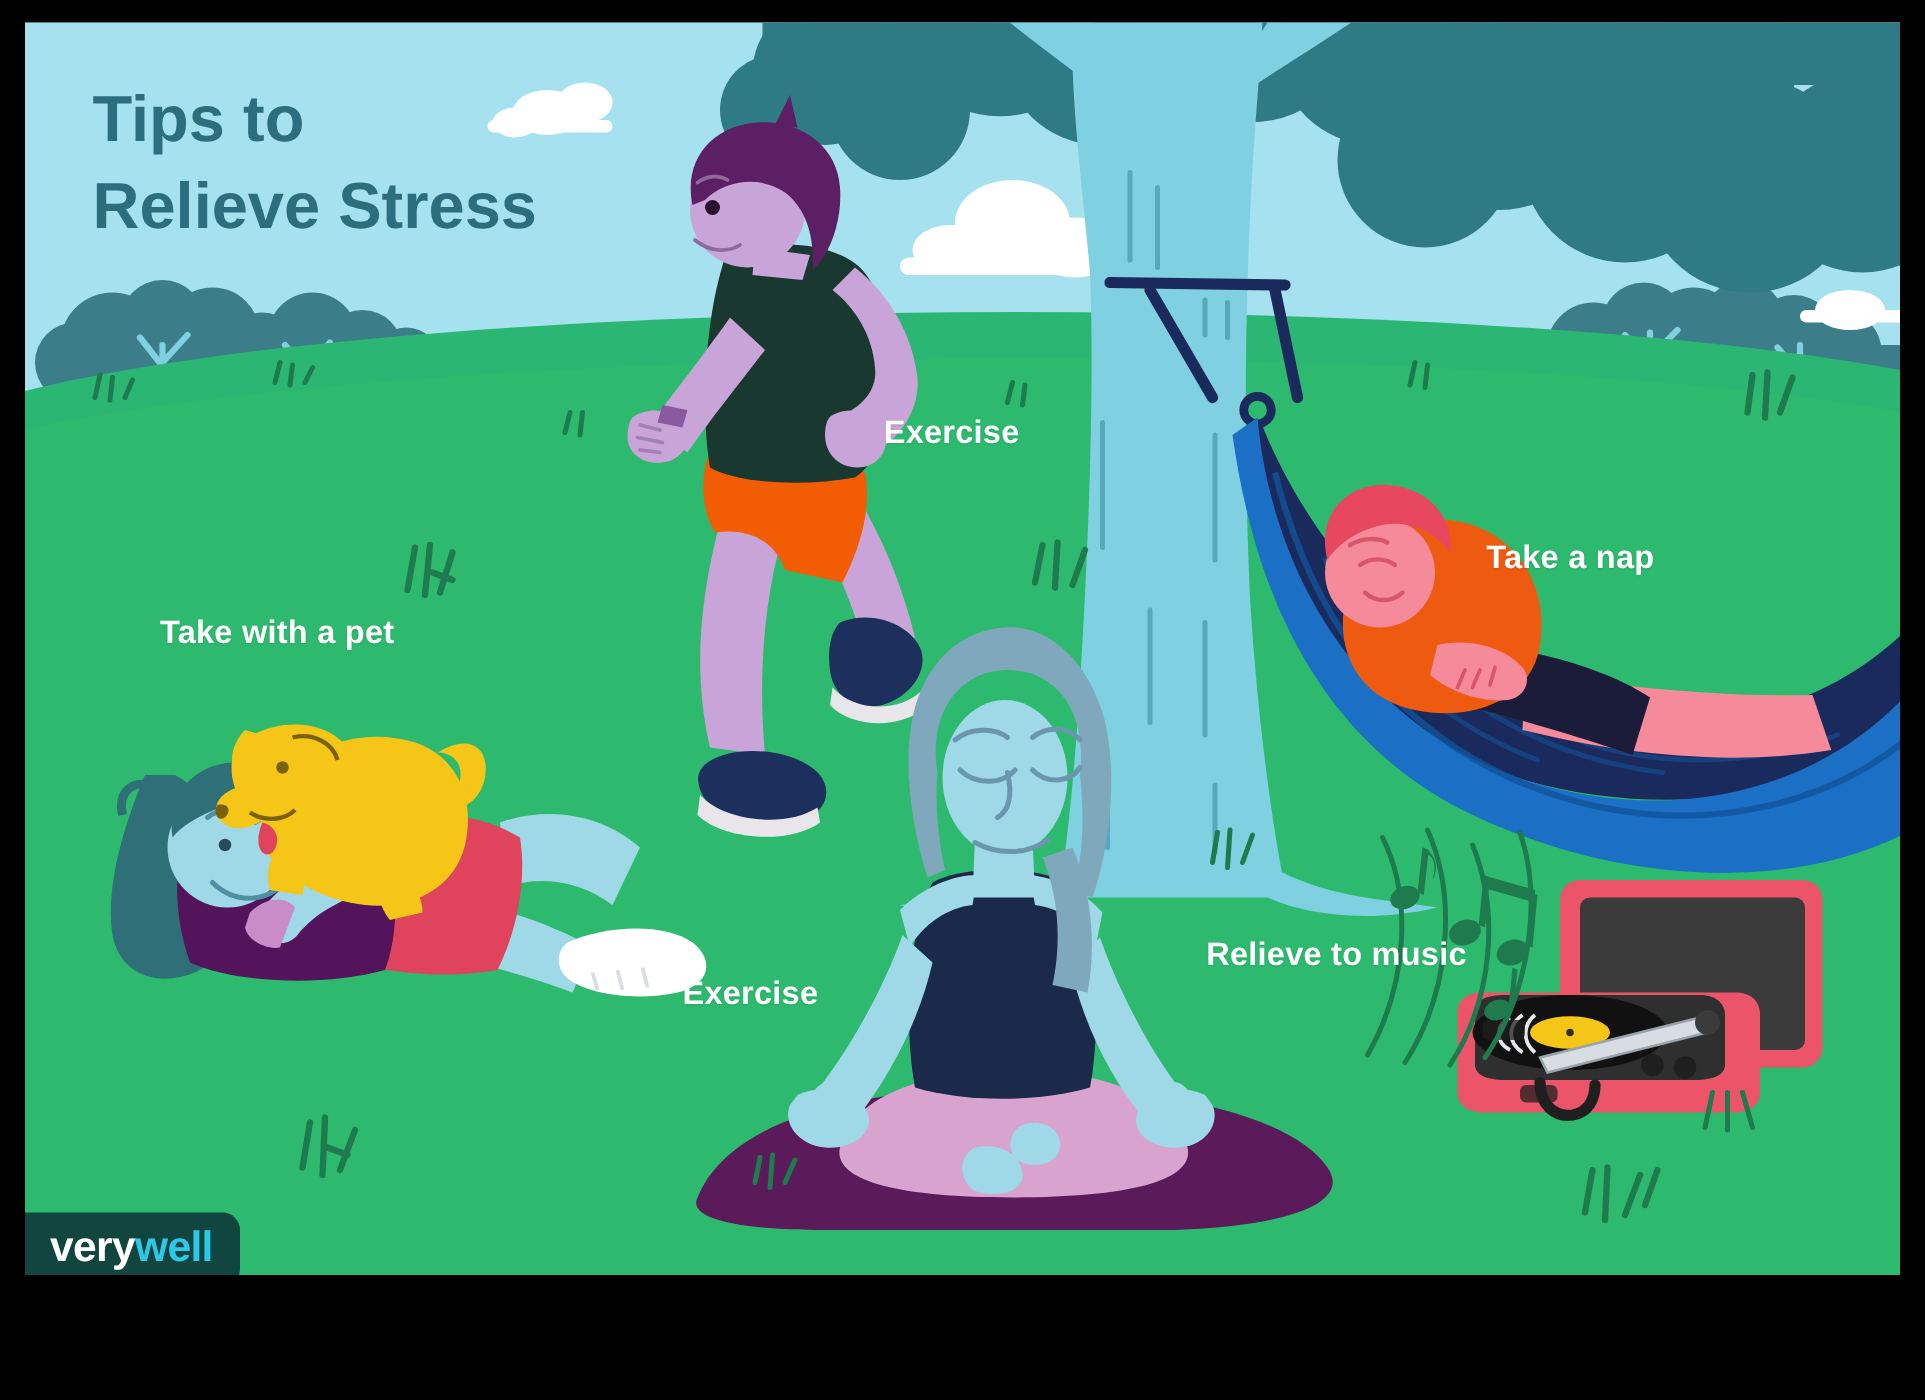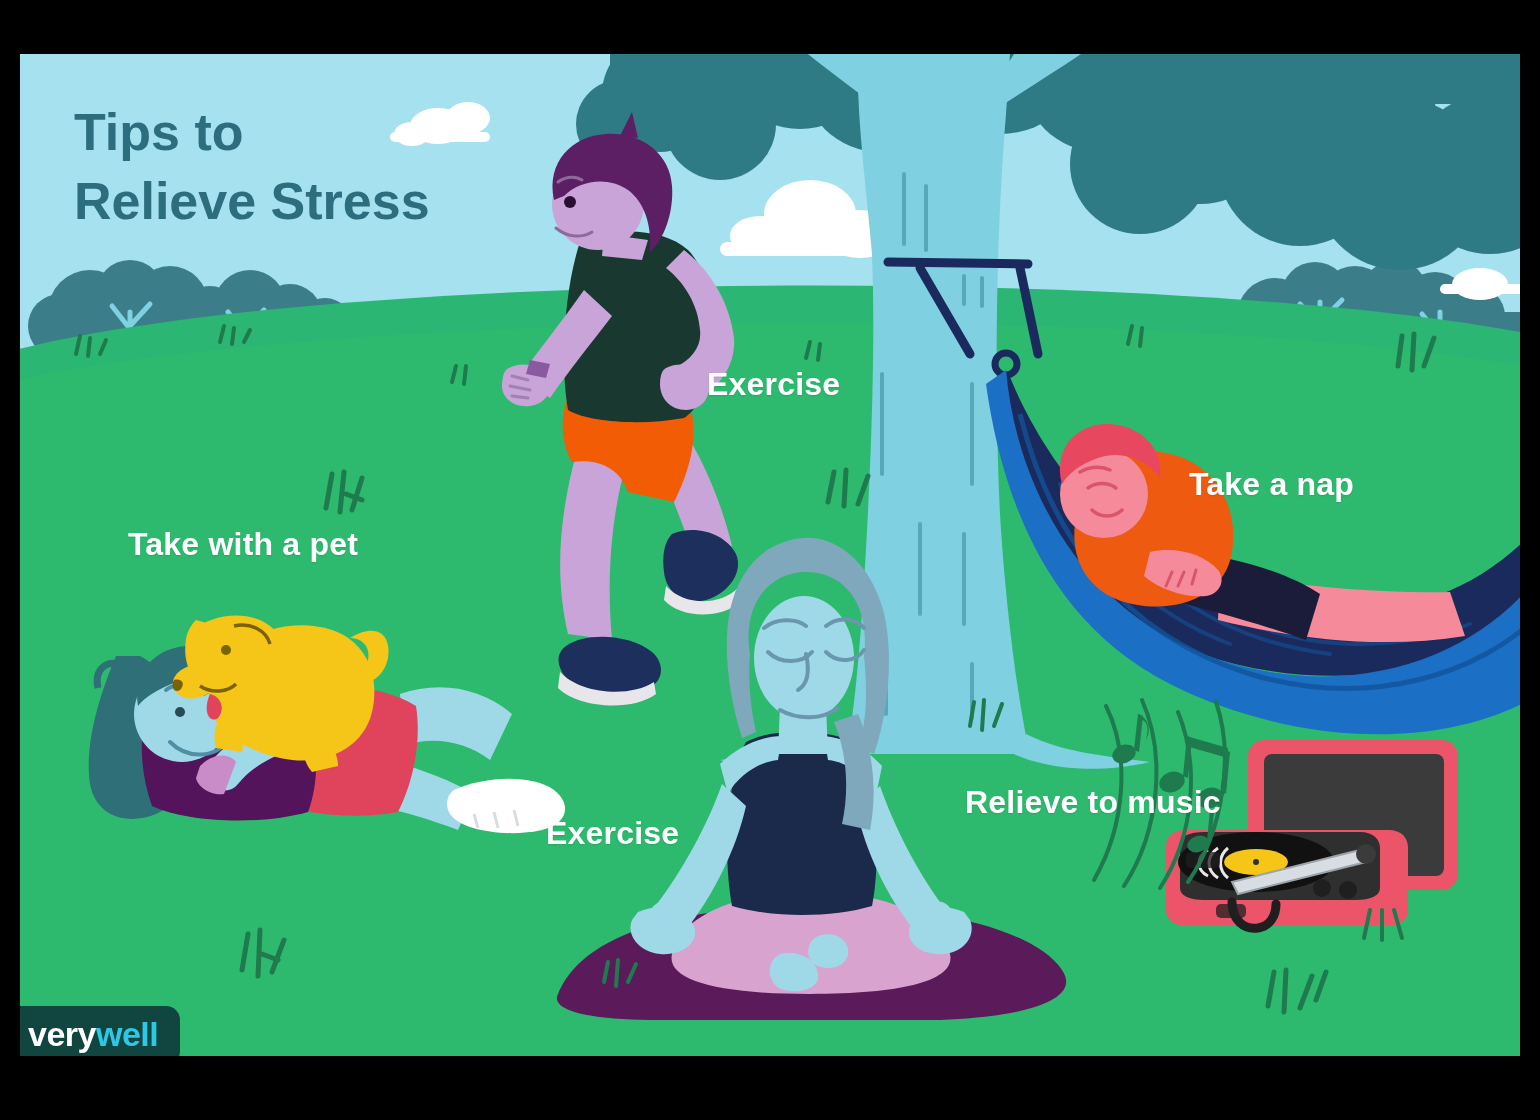--- a/index.html
+++ b/index.html
@@ -1,24 +1,24 @@
 <!DOCTYPE html>
 <html><head>
 <meta charset="utf-8">
 <style>
   html,body{margin:0;padding:0;background:#000;}
   body{width:1540px;height:1120px;overflow:hidden;font-family:"Liberation Sans",sans-serif;}
   #stage{position:relative;width:1540px;height:1120px;background:#000;}
-  #canvas{position:absolute;left:20px;top:18px;width:1500px;height:1002px;overflow:hidden;background:#a5e1ef;margin-top:36px;}
+  #canvas{position:absolute;left:20px;top:18px;width:1500px;height:1002px;overflow:hidden;background:#a5e1ef;}
   #canvas svg{display:block;width:1500px;height:1002px;}
-  .lbl{position:absolute;color:#ffffff;font-weight:bold;font-size:32px;letter-spacing:.2px;white-space:nowrap;
+  .lbl{position:absolute;color:#ffffff;font-weight:bold;font-size:26px;letter-spacing:.2px;white-space:nowrap;
        text-shadow:0 1px 2px rgba(0,0,0,.10);}
   #title{position:absolute;left:54px;top:44px;color:#2d6e7e;font-weight:bold;font-size:52px;line-height:1.32;white-space:pre;}
   #logo{position:absolute;left:0px;top:952px;background:#10463f;border-radius:0 14px 14px 0;
-        padding:9px 22px 11px 8px;font-size:34px;font-weight:bold;letter-spacing:-.5px;}
+        padding:9px 22px 11px 20px;font-size:34px;font-weight:bold;letter-spacing:-.5px;}
   #logo .a{color:#ffffff;}
   #logo .b{color:#2ec8e6;}
 </style>
 </head>
 <body>
 
 <div id="stage">
   <div id="canvas">
 
     <svg viewBox="0 0 1500 1002" xmlns="http://www.w3.org/2000/svg">

